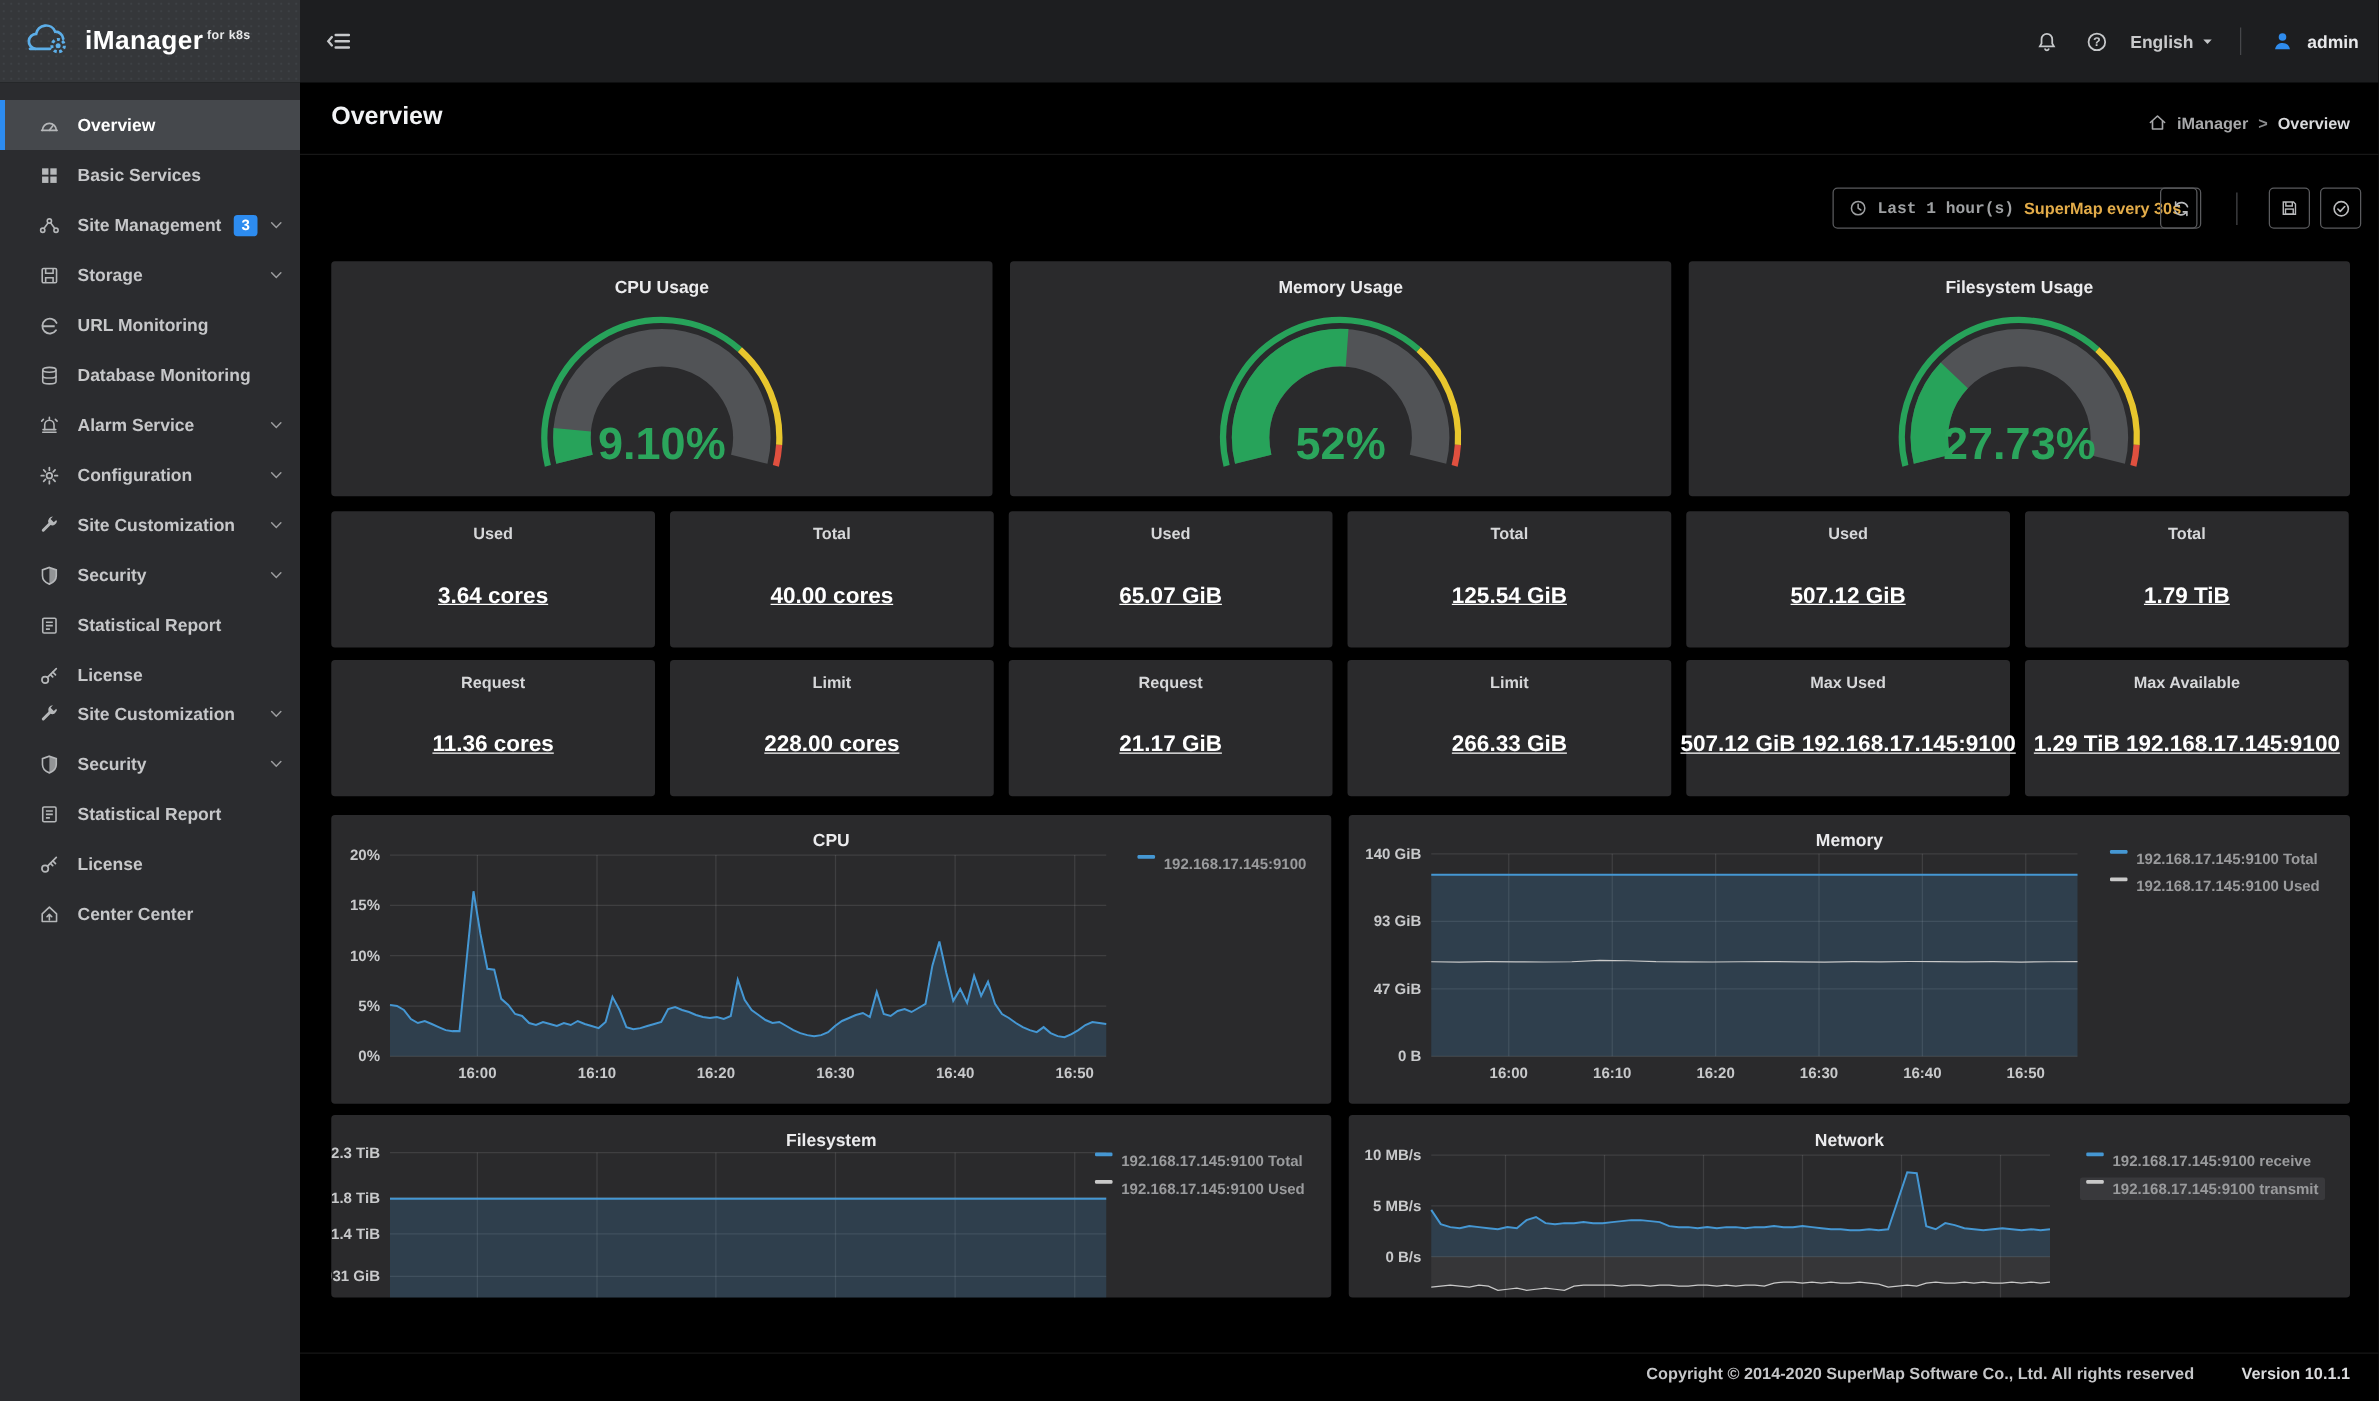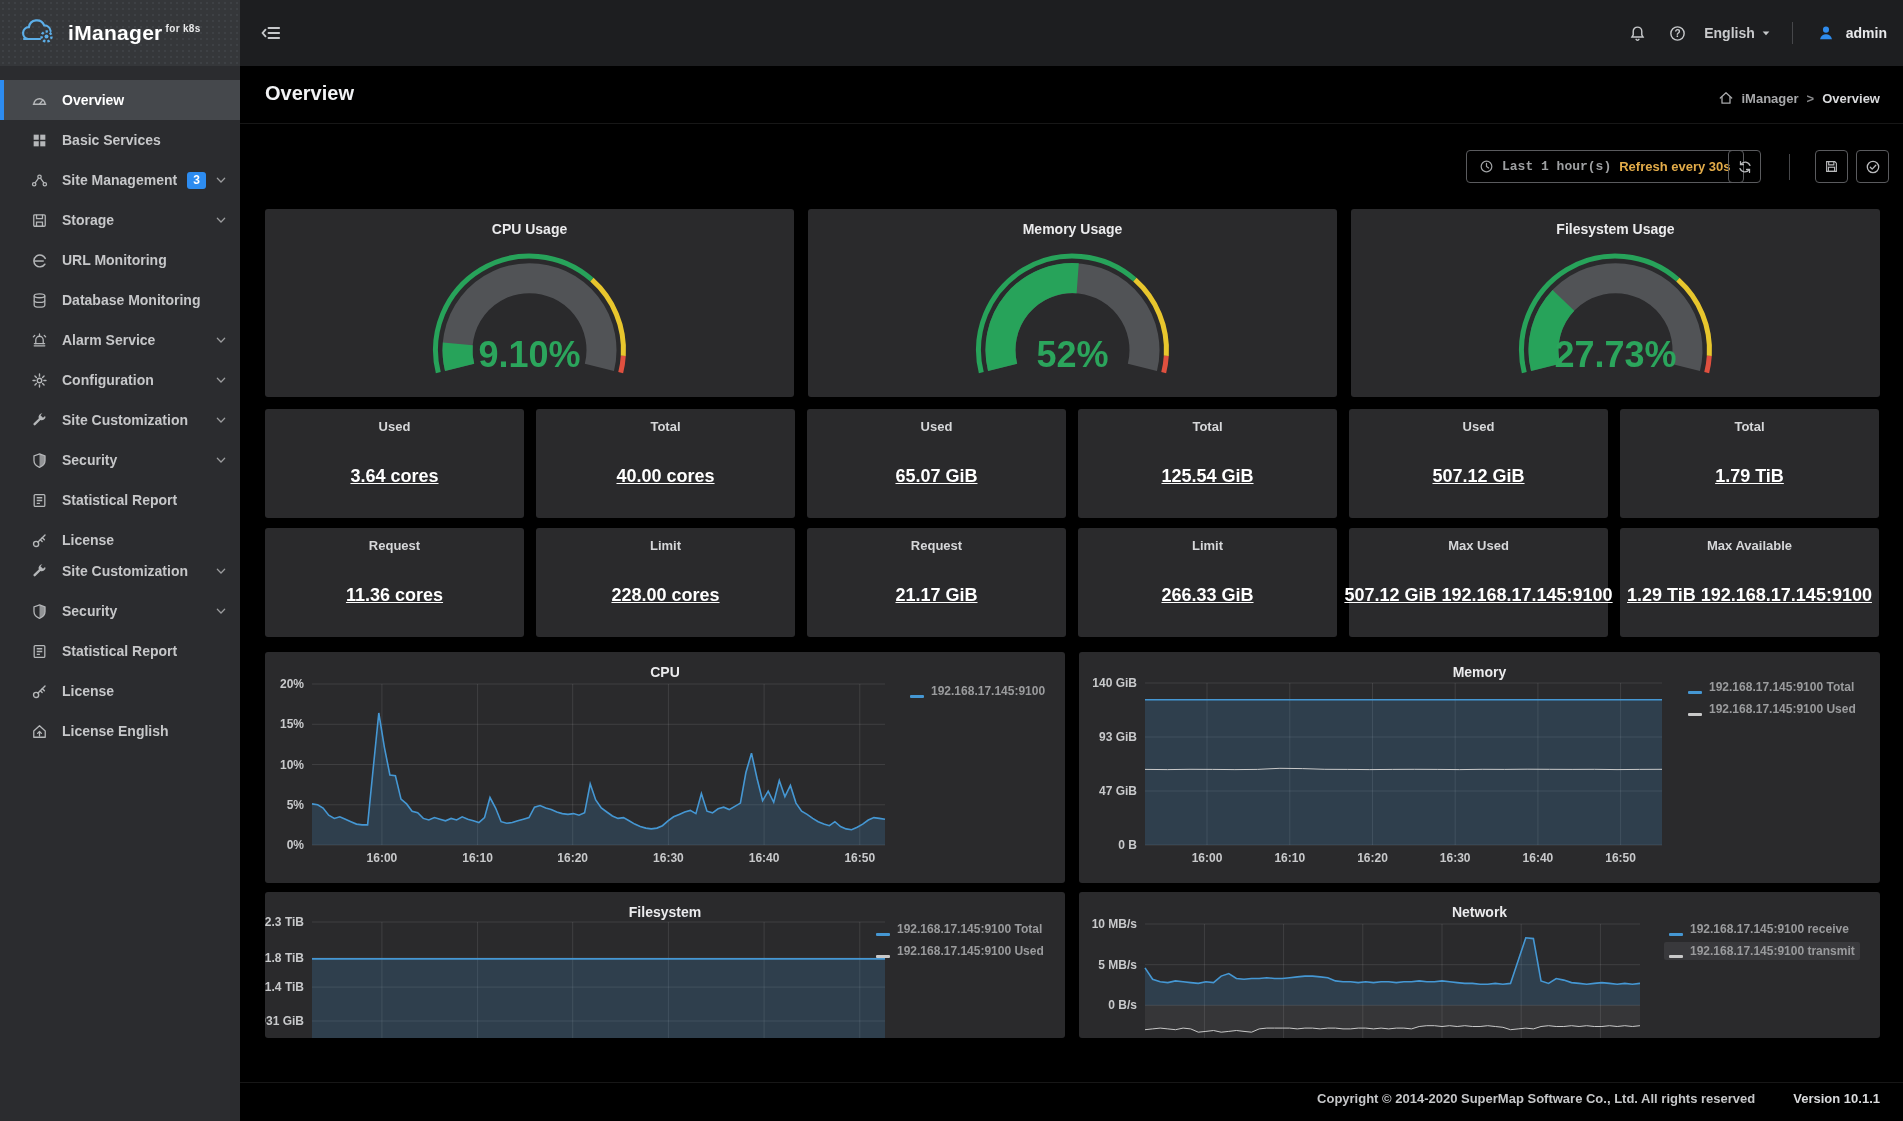--- a/index.html
+++ b/index.html
@@ -53,21 +53,21 @@
   
   .gauge-value{font-weight:bold;}
   
   .stat-card{position:absolute;background:#2a2a2c;border-radius:3px;box-sizing:border-box;
     display:flex;flex-direction:column;align-items:center;padding-top:10px;}
   .stat-card .lb{font-size:13px;font-weight:bold;color:#d6d7d9;}
   .stat-card .val{margin-top:32px;font-size:18px;font-weight:bold;color:#ffffff;white-space:nowrap;text-decoration:underline;}
   
   .chart-panel{overflow:hidden;}
   .axis-lb{font-size:12px;font-weight:bold;fill:#c8c9cb;}
-  .legend{position:absolute;display:flex;align-items:flex-end;gap:7px;font-size:12px;font-weight:bold;
+  .legend{position:absolute;display:flex;align-items:flex-start;gap:7px;font-size:12px;font-weight:bold;
     color:#9a9b9d;cursor:pointer;white-space:nowrap;padding:2px 5px;border-radius:2px;}
   .legend .dash{width:14px;height:3px;border-radius:1px;display:inline-block;}
   .legend.hl{background:#39393c;}
   
   #footer-divider{position:absolute;left:240px;top:1082px;width:1663px;height:1px;background:rgba(255,255,255,0.09);}
   #footer{position:absolute;right:23px;top:1091px;display:flex;align-items:flex-start;gap:38px;}
   #footer .copy{font-size:13px;font-weight:bold;color:#c5c6c8;}
   #footer .ver{font-size:13px;font-weight:bold;color:#dadbdd;}
   svg{display:block;}
 </style>
@@ -355,21 +355,21 @@
       </div>
       <div class="side-item" style="top: 645px;">
         <span class="icon">
           <svg viewBox="0 0 16 16" width="17" height="17">
             <g stroke="currentColor" stroke-width="1.2" fill="none" stroke-linecap="round" stroke-linejoin="round">
               <path d="M2.6 7.6L8 2.6l5.4 5v5.8H2.6z"></path>
               <path d="M8 12.2V8.1M6.2 9.8L8 8l1.8 1.8"></path>
             </g>
           </svg>
         </span>
-        <span class="lbl">License English</span>
+        <span class="lbl">Center Center</span>
       </div>
     </nav>
 
   <div id="page-title">Overview</div>
   <div id="head-divider"></div>
   <div id="breadcrumb">
     <span class="icon">
       <svg viewBox="0 0 16 16" width="16" height="16">
           <g stroke="currentColor" stroke-width="1.3" fill="none" stroke-linecap="round" stroke-linejoin="round">
             <path d="M2.3 8L8 2.8 13.7 8"></path>
@@ -385,21 +385,21 @@
   <div id="time-pill">
     <span class="icon">
       <svg viewBox="0 0 16 16" width="15" height="15">
           <g stroke="currentColor" stroke-width="1.3" fill="none" stroke-linecap="round">
             <circle cx="8" cy="8" r="5.7"></circle>
             <path d="M8 4.6V8l2.3 1.6"></path>
           </g>
         </svg>
     </span>
     <span class="range">Last 1 hour(s)</span>
-    <span class="refresh">Refresh every 30s</span>
+    <span class="refresh">SuperMap every 30s</span>
   </div>
   <button class="tool-btn" style="left:1728px;">
     <svg viewBox="0 0 16 16" width="16" height="16">
         <g stroke="currentColor" stroke-width="1.3" fill="none" stroke-linecap="round">
           <path d="M13 6.4A5.2 5.2 0 0 0 3.9 5.3"></path>
           <path d="M3 9.6a5.2 5.2 0 0 0 9.1 1.1"></path>
           <path d="M3.5 2.6v2.9h2.9"></path>
           <path d="M12.5 13.4v-2.9H9.6"></path>
         </g>
       </svg>

